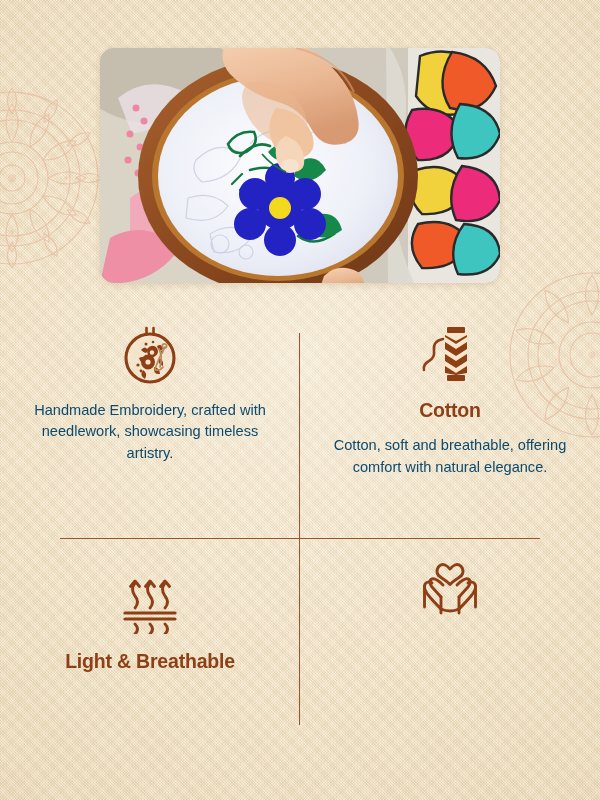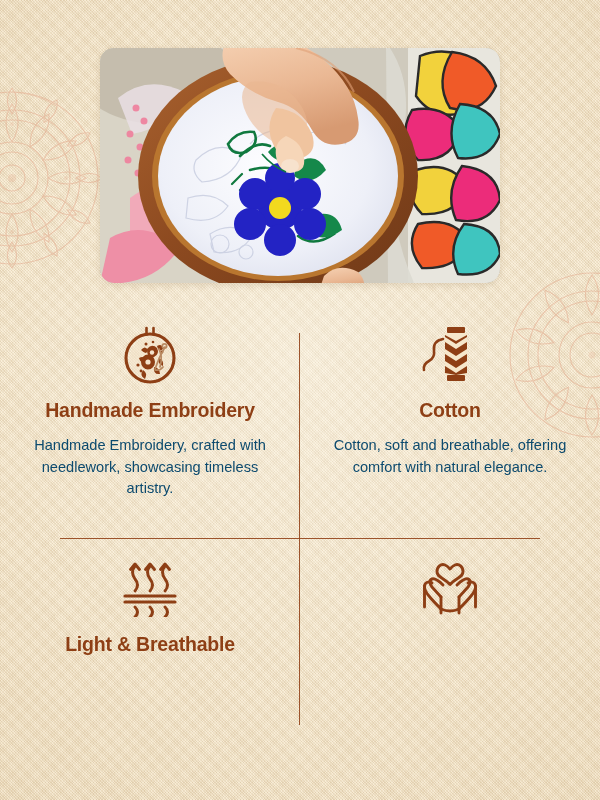--- a/index.html
+++ b/index.html
@@ -113,21 +113,21 @@
 
   .feature-cell {
     position: absolute;
     width: 300px;
     display: flex;
     flex-direction: column;
     align-items: center;
   }
   .cell-tl { left: 0;   top: 16px;  }
   .cell-tr { left: 300px; top: 16px; justify-content: space-between; }
-  .cell-bl { left: 0;   top: 250px; }
+  .cell-bl { left: 0;   top: 267px; }
   .cell-br { left: 300px; top: 250px; }
 
   .feature-icon {
     height: 66px;
     display: flex;
     align-items: center;
     justify-content: center;
   }
 
   .feature-title {
@@ -425,21 +425,20 @@
           </g>
           <g fill="none" stroke="#b98a62" stroke-width="1.7" stroke-linecap="round">
 
             <path d="M46 25 q-6 10 -10 22"></path>
             <path d="M40 27 q4 8 1 18"></path>
             <circle cx="45.5" cy="24" r="2.2"></circle>
             <path d="M36 48 q5 1 8 -3"></path>
           </g>
         </svg>
       </div>
-      <div class="feature-title">Handmade Embroidery</div>
       <div class="feature-desc">Handmade Embroidery, crafted with needlework, showcasing timeless artistry.</div>
     </div>
 
     <div class="feature-cell cell-tr">
       <div class="feature-icon">
         <svg width="58" height="62" viewBox="0 0 58 62">
           <g fill="#8e3f15">
 
             <rect x="26" y="4" width="18" height="6" rx="1"></rect>
             <rect x="26" y="52" width="18" height="6" rx="1"></rect>

